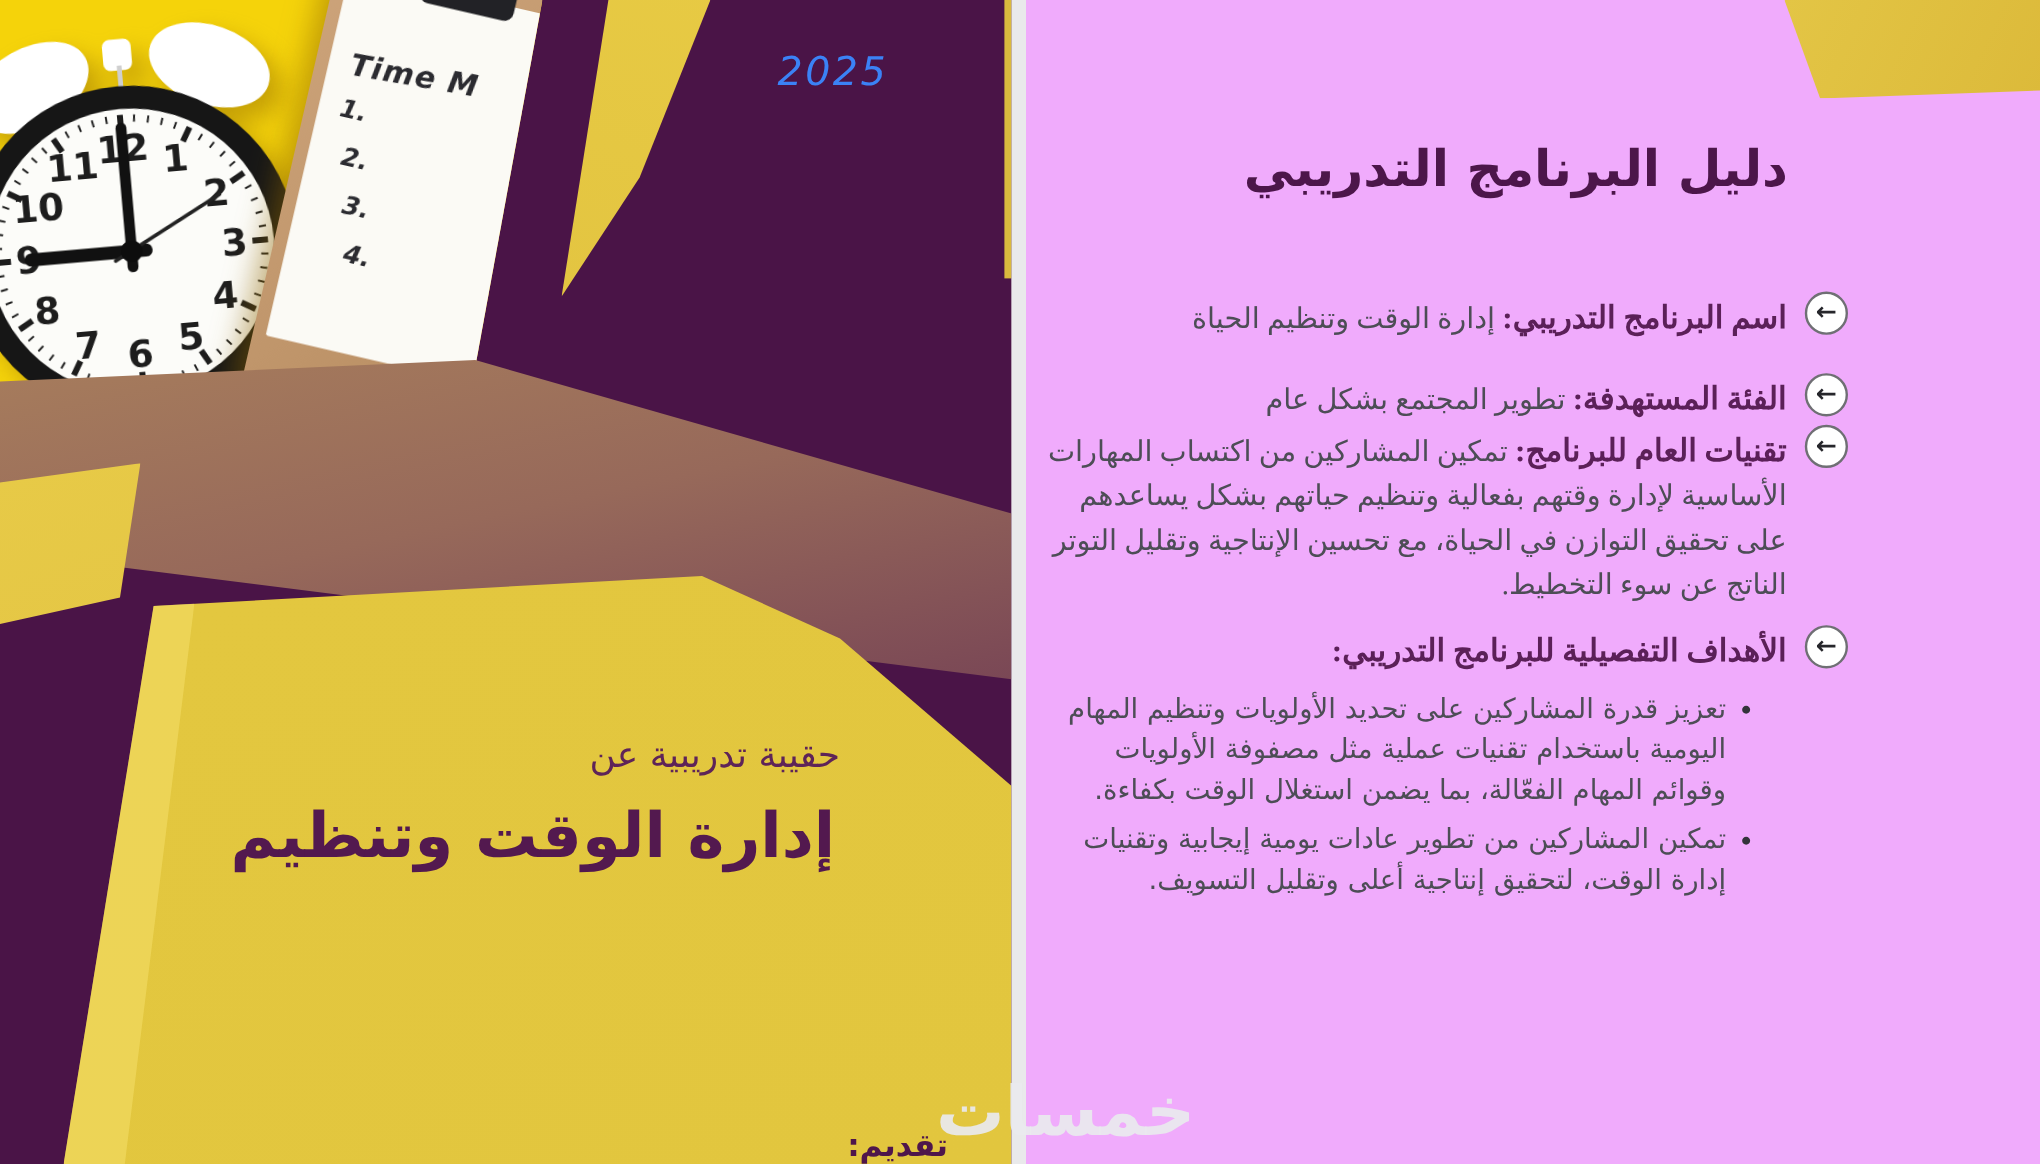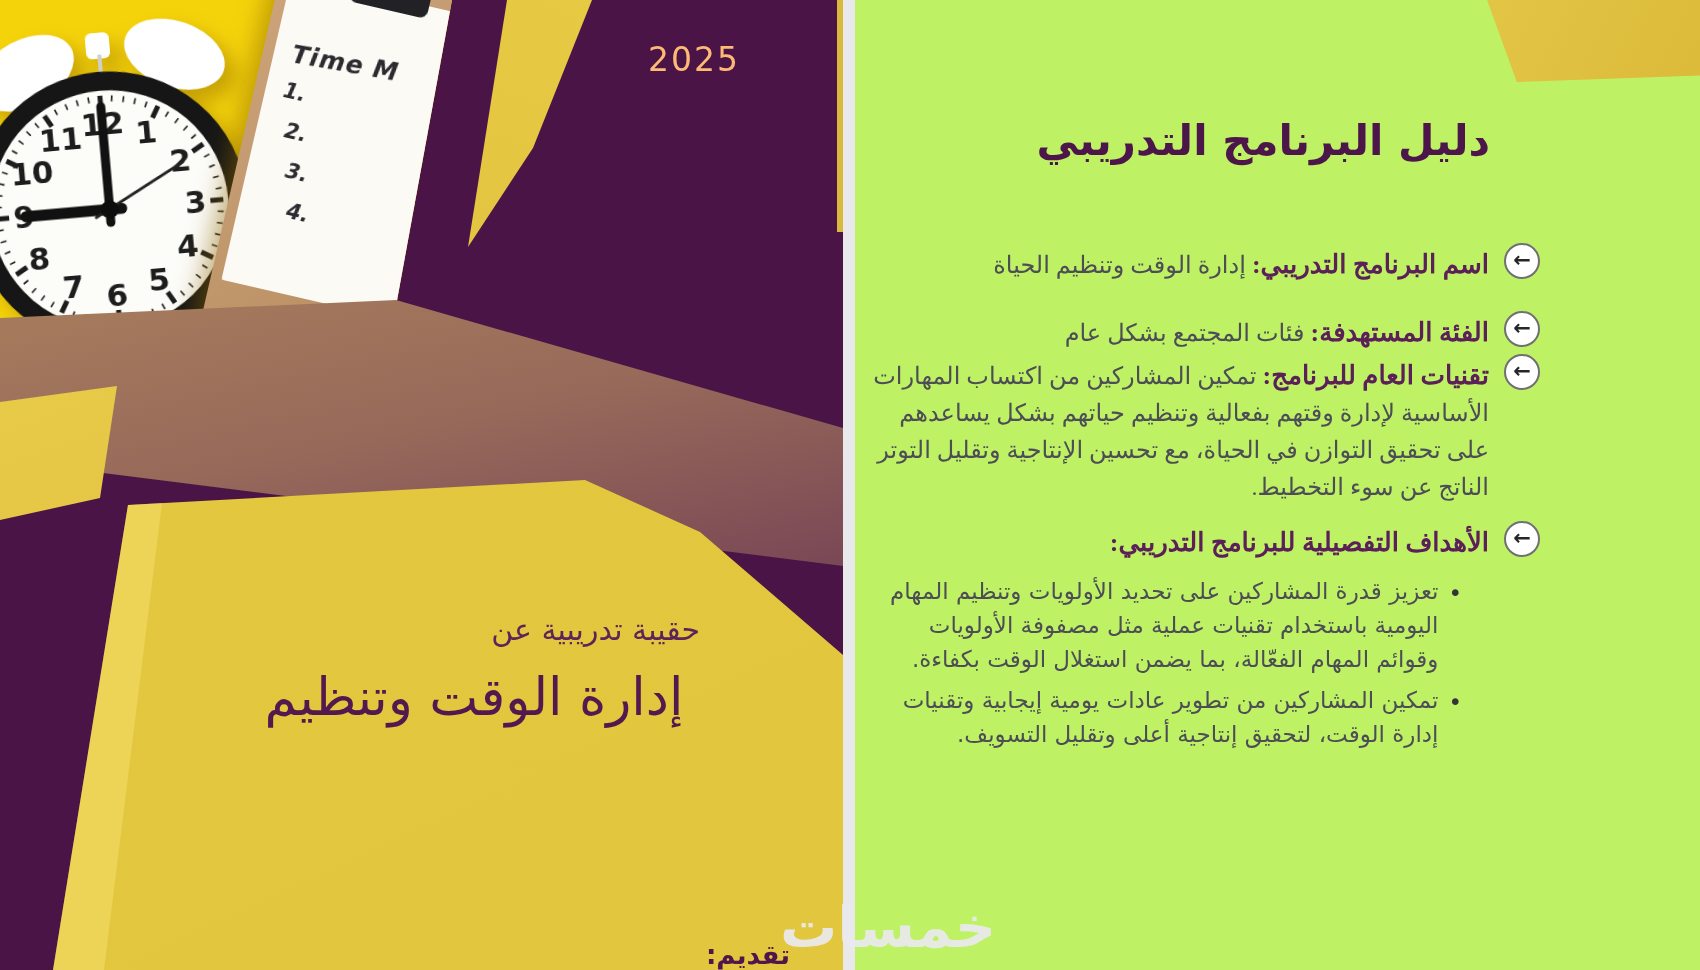--- a/index.html
+++ b/index.html
@@ -55,34 +55,34 @@
 
   
   .pentagon { position:absolute; inset:0;
           clip-path: polygon(128px 505px, 585px 480px, 700px 532px, 843px 655px, 843px 970px, 53px 970px);
           background:linear-gradient(155deg,#a57e52 0%, #c3a04b 12%, #dcc043 26%, #e3c73f 42%, #e2c63e 100%); }
   .pent-edge { position:absolute; inset:0;
           clip-path: polygon(128px 505px, 162px 503px, 104px 970px, 53px 970px);
           background:rgba(250,232,120,.42); }
 
   .year { position:absolute; left:648px; top:40px; font-size:33px; letter-spacing:2px;
-          color:#fdba74; }
+          color:#3b82f6;font-style:italic; }
   .kicker { position:absolute; right:143px; top:612px; font-size:30px; color:#5e2458;
             direction:rtl; }
-  .cover-title { position:absolute; right:69px; top:652px; width:600px; text-align:center;
-                 direction:rtl; font-size:52px; font-weight:normal; color:#53194f;
+  .cover-title { position:absolute; right:51px; top:652px; width:600px; text-align:left;
+                 direction:rtl; font-size:52px; font-weight:bold; color:#53194f;
                  line-height:90px; }
   .presenter { position:absolute; right:53px; top:901px; font-size:26px; font-weight:bold;
                color:#4f164b; direction:rtl;margin-top:39px; }
 
   
   .gutter { position:absolute; left:843px; top:0; width:12px; height:970px; background:#e9e9eb; }
 
   
-  .page { position:absolute; left:855px; top:0; width:845px; height:970px; background:#bef264;
+  .page { position:absolute; left:855px; top:0; width:845px; height:970px; background:#f0abfc;
           direction:rtl; }
   .corner { position:absolute; right:0; top:0; width:213px; height:82px;
             clip-path:polygon(0 0, 100% 0, 100% 92%, 14% 100%);
             background:linear-gradient(115deg,#e3c545,#dcba3a); }
   .page-title { position:absolute; right:210px; top:116px; font-size:42px; font-weight:bold;
                 color:#4c164a; white-space:nowrap; }
 
   .item { position:absolute; right:160px; display:flex; align-items:flex-start; gap:15px; }
   .ic { flex:0 0 auto; width:36px; height:36px; border:2px solid #6f6f74; border-radius:50%;
         display:flex; align-items:center; justify-content:center; margin-top:-3px;
@@ -244,21 +244,21 @@
         <span>إدارة الوقت وتنظيم الحياة</span>
       </div>
     </div>
 
     <div class="item i2">
       <div class="ic">
         <span>←</span>
       </div>
       <div class="txt">
         <span class="hd">الفئة المستهدفة:</span>
-        <span>فئات المجتمع بشكل عام</span>
+        <span>تطوير المجتمع بشكل عام</span>
       </div>
     </div>
 
     <div class="item i3">
       <div class="ic">
         <span>←</span>
       </div>
       <div class="txt">
         <span class="hd">تقنيات العام للبرنامج:</span>
         <span>تمكين المشاركين من اكتساب المهارات الأساسية لإدارة وقتهم بفعالية وتنظيم حياتهم بشكل يساعدهم على تحقيق التوازن في الحياة، مع تحسين الإنتاجية وتقليل التوتر الناتج عن سوء التخطيط.</span>

